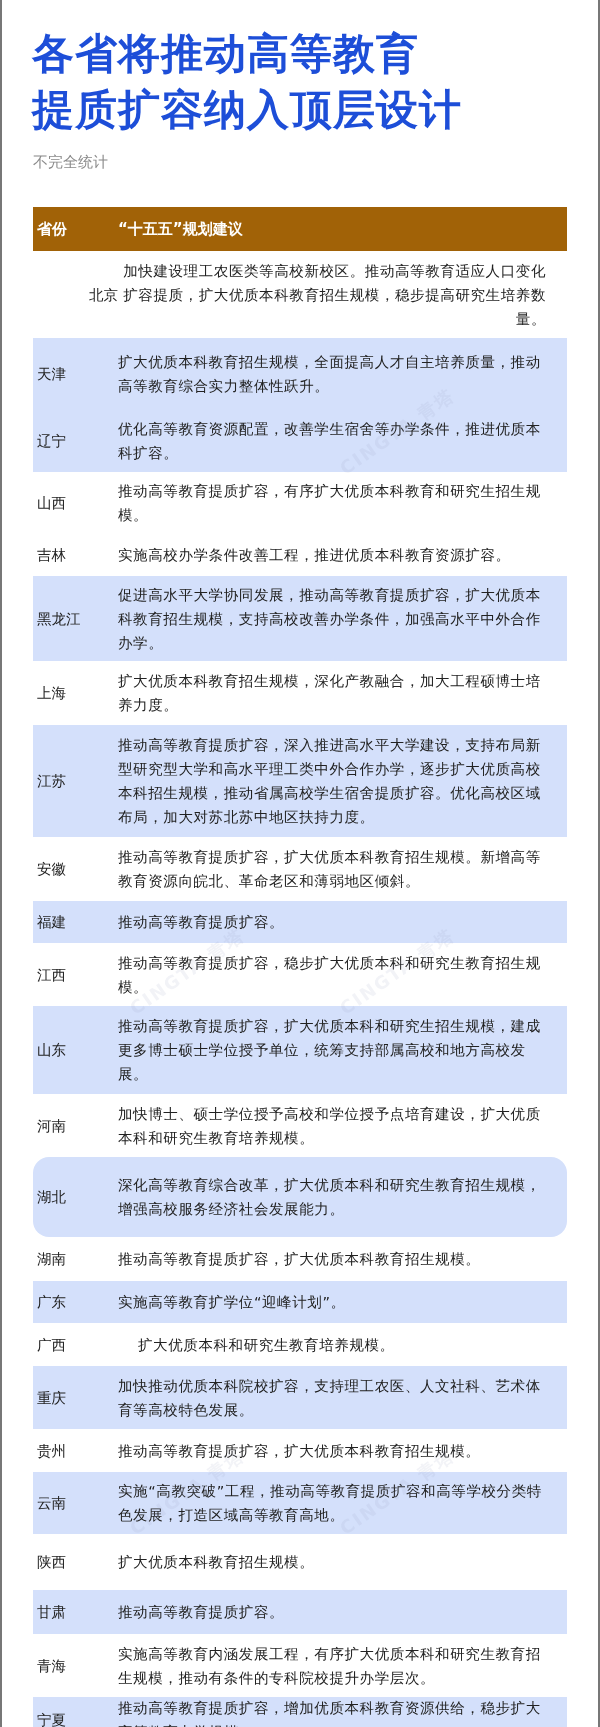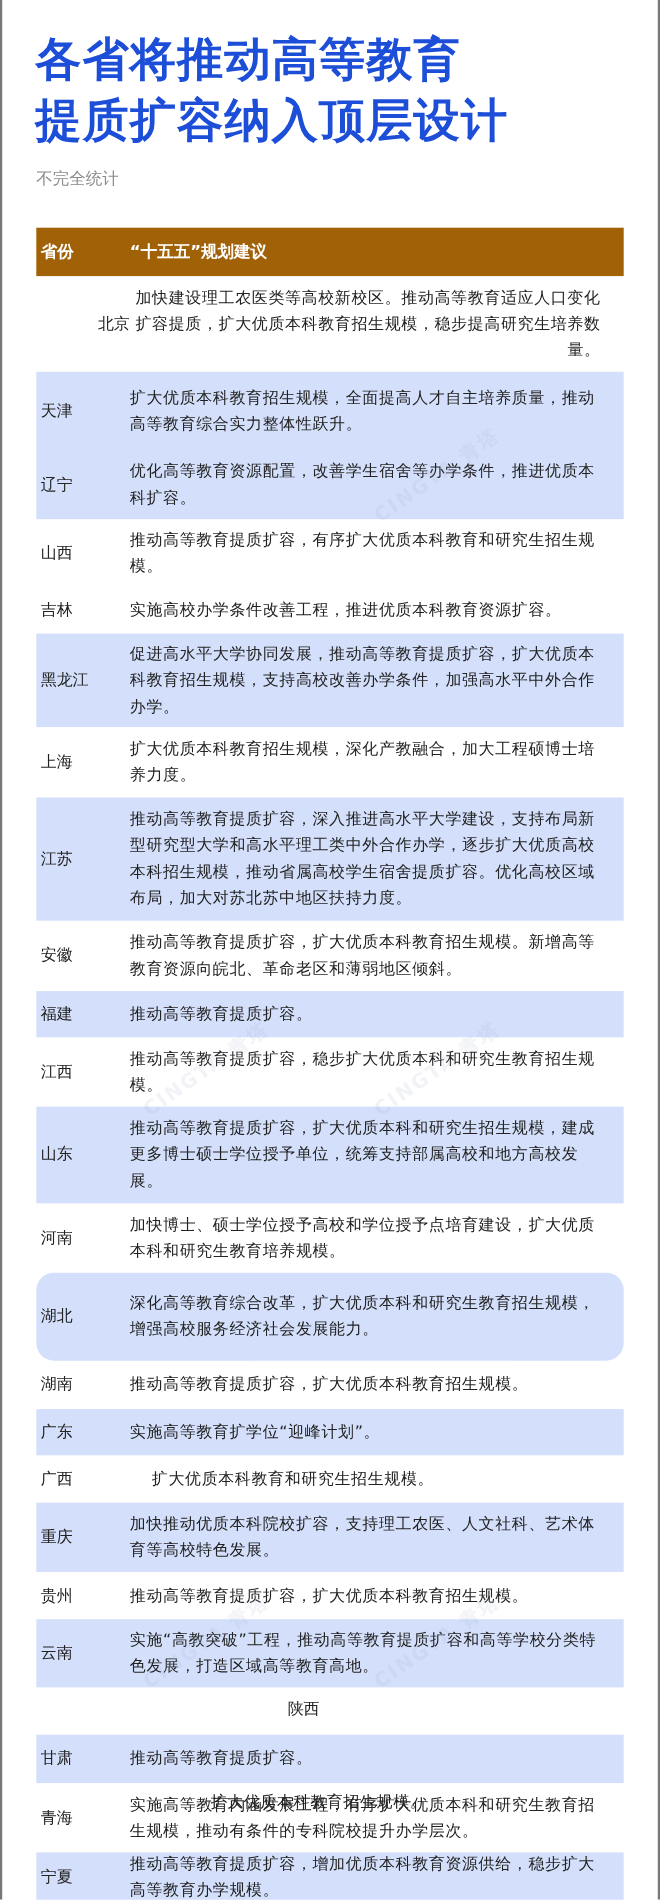--- a/index.html
+++ b/index.html
@@ -119,35 +119,35 @@
       <div class="row" style="height: 44px;">
         <div class="col-prov">湖南</div>
         <div class="col-plan">推动高等教育提质扩容，扩大优质本科教育招生规模。</div>
       </div>
       <div class="row alt" style="height: 42px;">
         <div class="col-prov">广东</div>
         <div class="col-plan">实施高等教育扩学位“迎峰计划”。</div>
       </div>
       <div class="row" style="height: 43px; gap: 20px;">
         <div class="col-prov">广西</div>
-        <div class="col-plan">扩大优质本科教育和研究生招生规模。</div>
+        <div class="col-plan">扩大优质本科和研究生教育培养规模。</div>
       </div>
       <div class="row alt" style="height: 63px;">
         <div class="col-prov">重庆</div>
         <div class="col-plan">加快推动优质本科院校扩容，支持理工农医、人文社科、艺术体育等高校特色发展。</div>
       </div>
       <div class="row" style="height: 43px;">
         <div class="col-prov">贵州</div>
         <div class="col-plan">推动高等教育提质扩容，扩大优质本科教育招生规模。</div>
       </div>
       <div class="row alt" style="height: 62px;">
         <div class="col-prov">云南</div>
         <div class="col-plan">实施“高教突破”工程，推动高等教育提质扩容和高等学校分类特色发展，打造区域高等教育高地。</div>
       </div>
-      <div class="row" style="height: 43px; flex-direction: column;">
+      <div class="row" style="height: 56px;">
         <div class="col-prov">陕西</div>
         <div class="col-plan">扩大优质本科教育招生规模。</div>
       </div>
       <div class="row alt" style="height: 44px;">
         <div class="col-prov">甘肃</div>
         <div class="col-plan">推动高等教育提质扩容。</div>
       </div>
       <div class="row" style="height: 63px;">
         <div class="col-prov">青海</div>
         <div class="col-plan">实施高等教育内涵发展工程，有序扩大优质本科和研究生教育招生规模，推动有条件的专科院校提升办学层次。</div>

